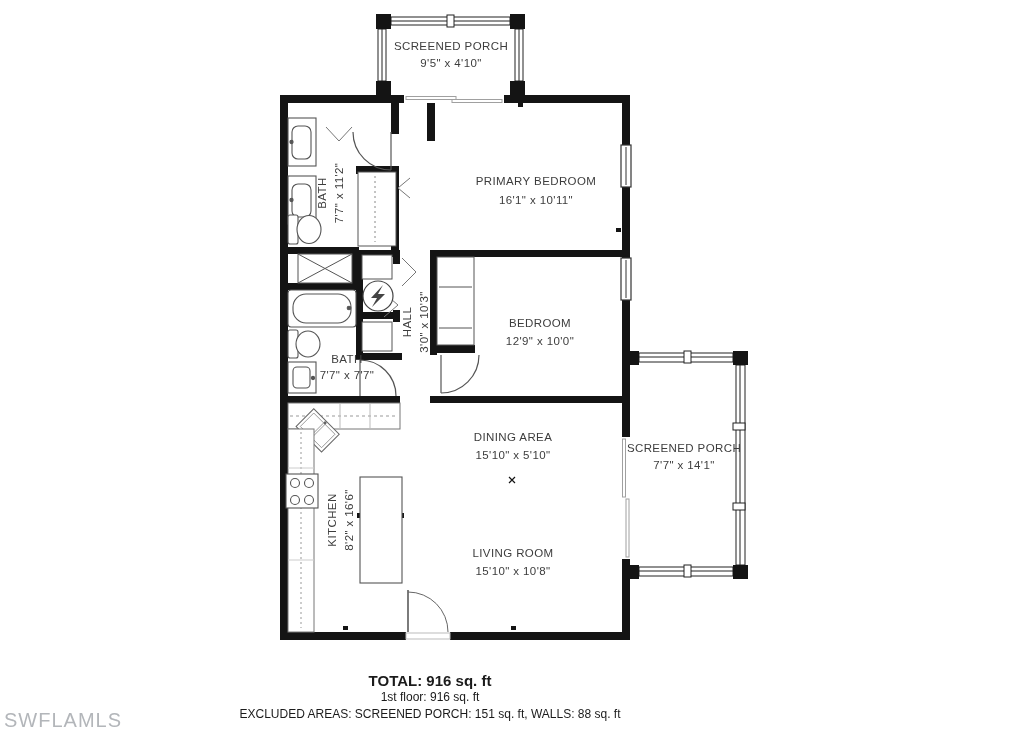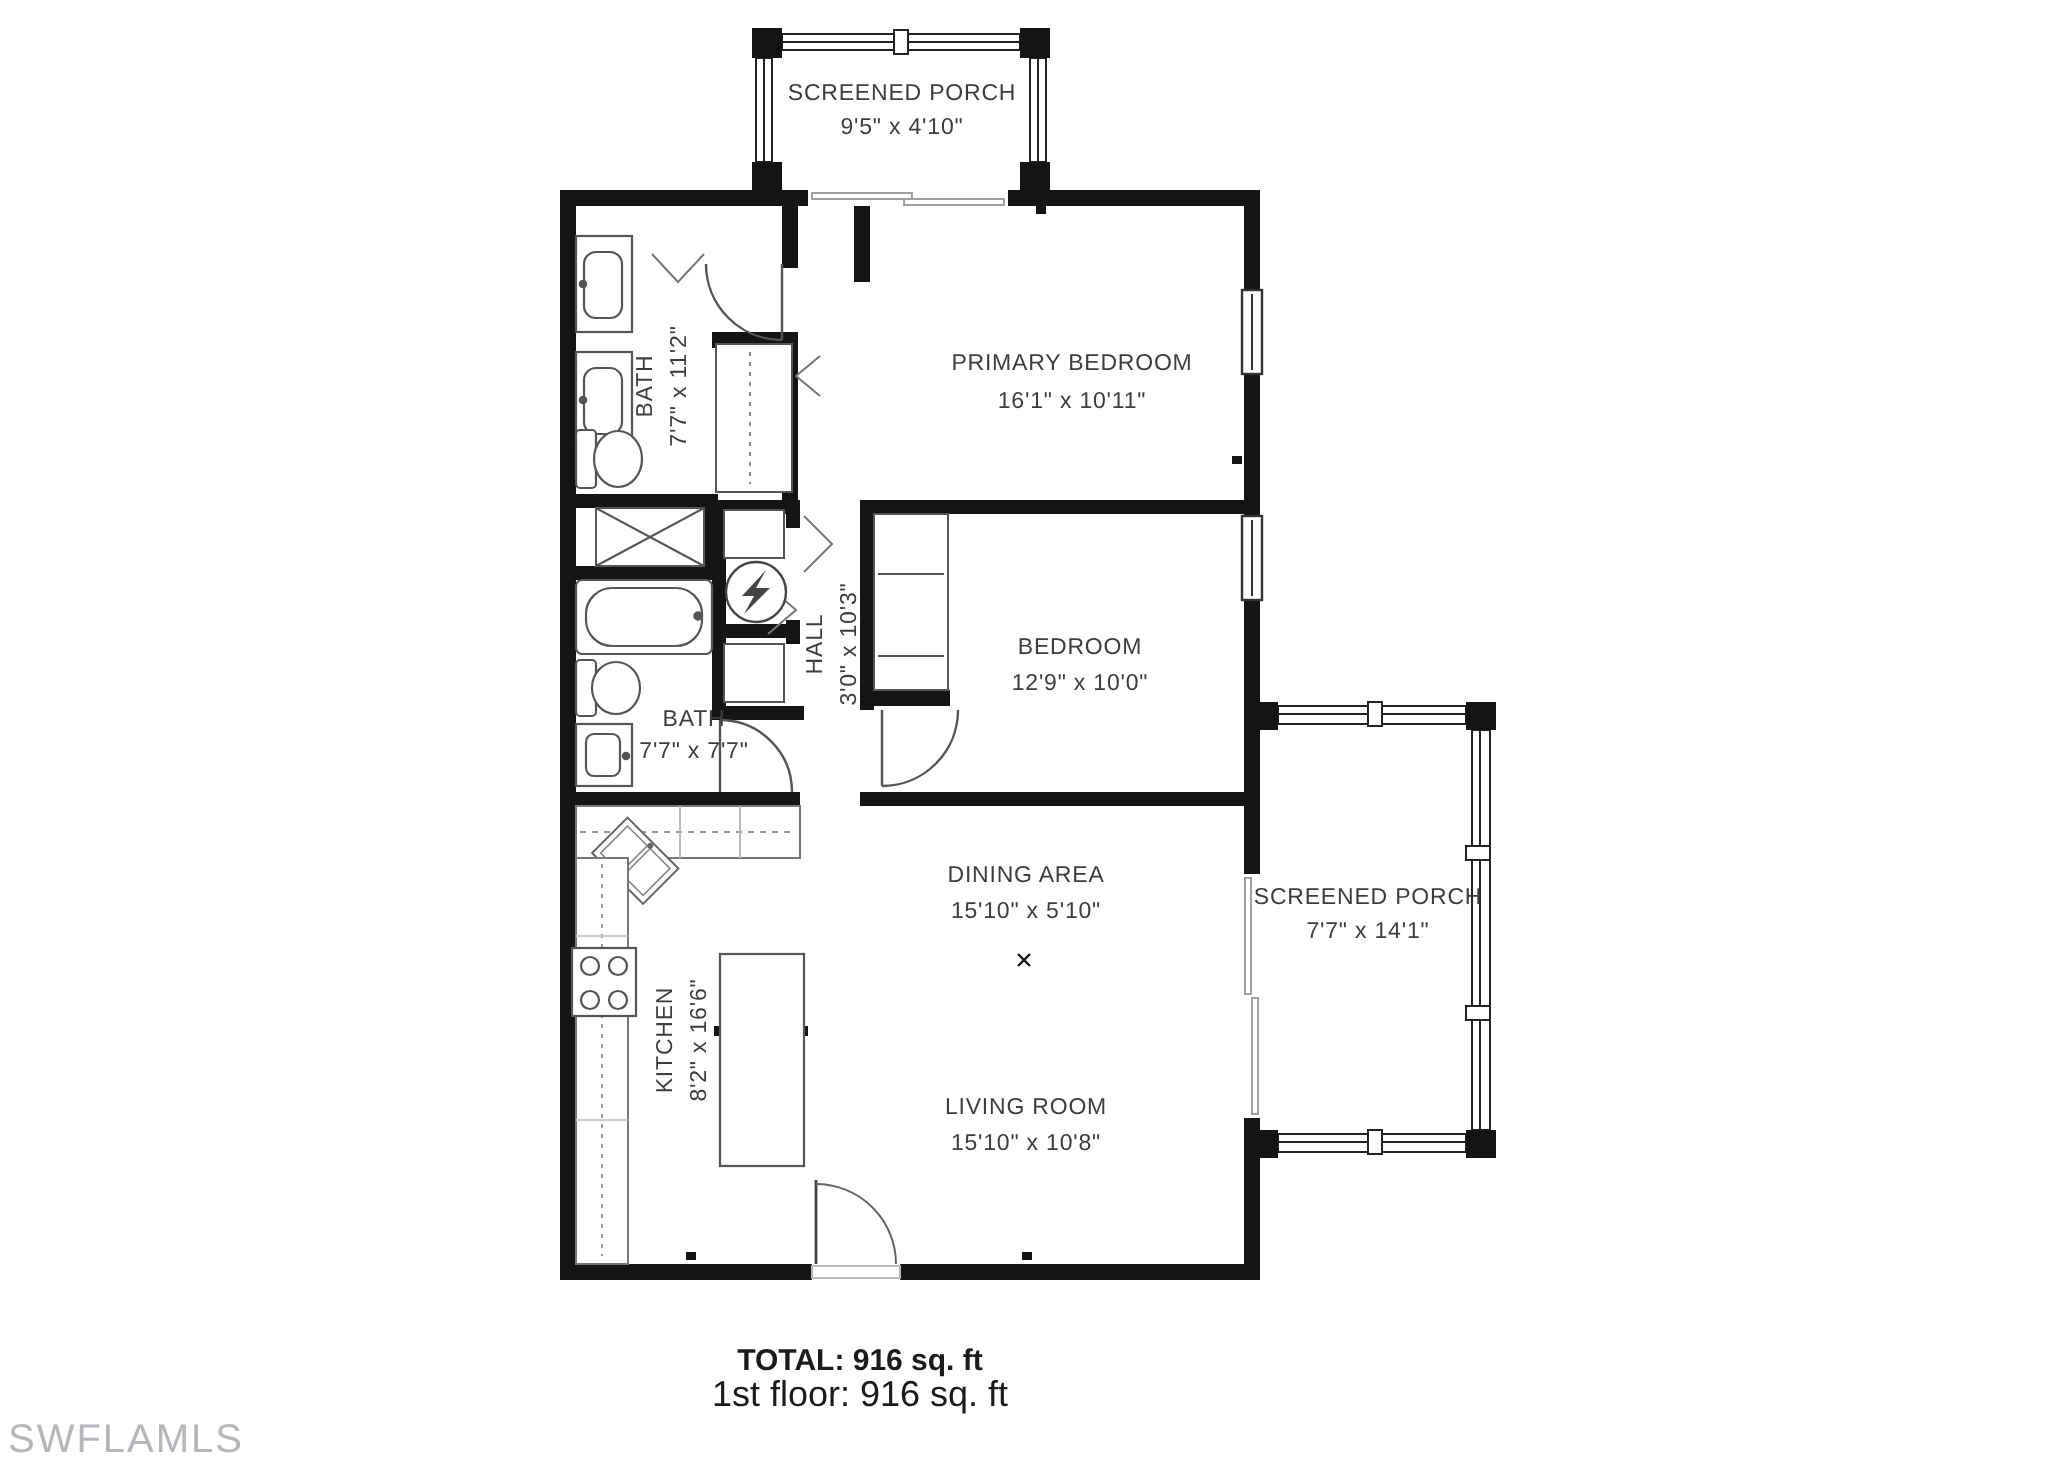--- a/index.html
+++ b/index.html
@@ -9,21 +9,21 @@
   }
   svg{position:absolute;left:0;top:0;}
   svg text{
     fill:#3d3d3d;font-family:"Liberation Sans", sans-serif;
     font-size:11.5px;letter-spacing:0.4px;
   }
   .summary{
     position:absolute;left:0;top:672px;width:860px;text-align:center;color:#1b1b1b;
   }
   .summary .total{font-size:15px;font-weight:bold;line-height:17px;}
-  .summary .line{font-size:18px;line-height:16.5px;}
+  .summary .line{font-size:12px;line-height:16.5px;}
   .watermark{
     position:absolute;left:4px;top:709px;font-size:20px;letter-spacing:1px;color:#b3b6ba;
   }
 </style>
 </head>
 <body>
 
 <div class="canvas">
 
 <svg width="1024" height="735" viewBox="0 0 1024 735">
@@ -259,17 +259,18 @@
     <text x="513" y="575" font-size="12">15'10" x 10'8"</text>
 
     <text x="684" y="452">SCREENED PORCH</text>
     <text x="684" y="469">7'7" x 14'1"</text>
   </g>
 </svg>
 
   <div class="summary">
     <div class="total">TOTAL: 916 sq. ft</div>
     <div class="line">1st floor: 916 sq. ft</div>
+    <div class="line">EXCLUDED AREAS: SCREENED PORCH: 151 sq. ft, WALLS: 88 sq. ft</div>
   </div>
 
   <div class="watermark">SWFLAMLS</div>
 
 </div>
 
 </body></html>

